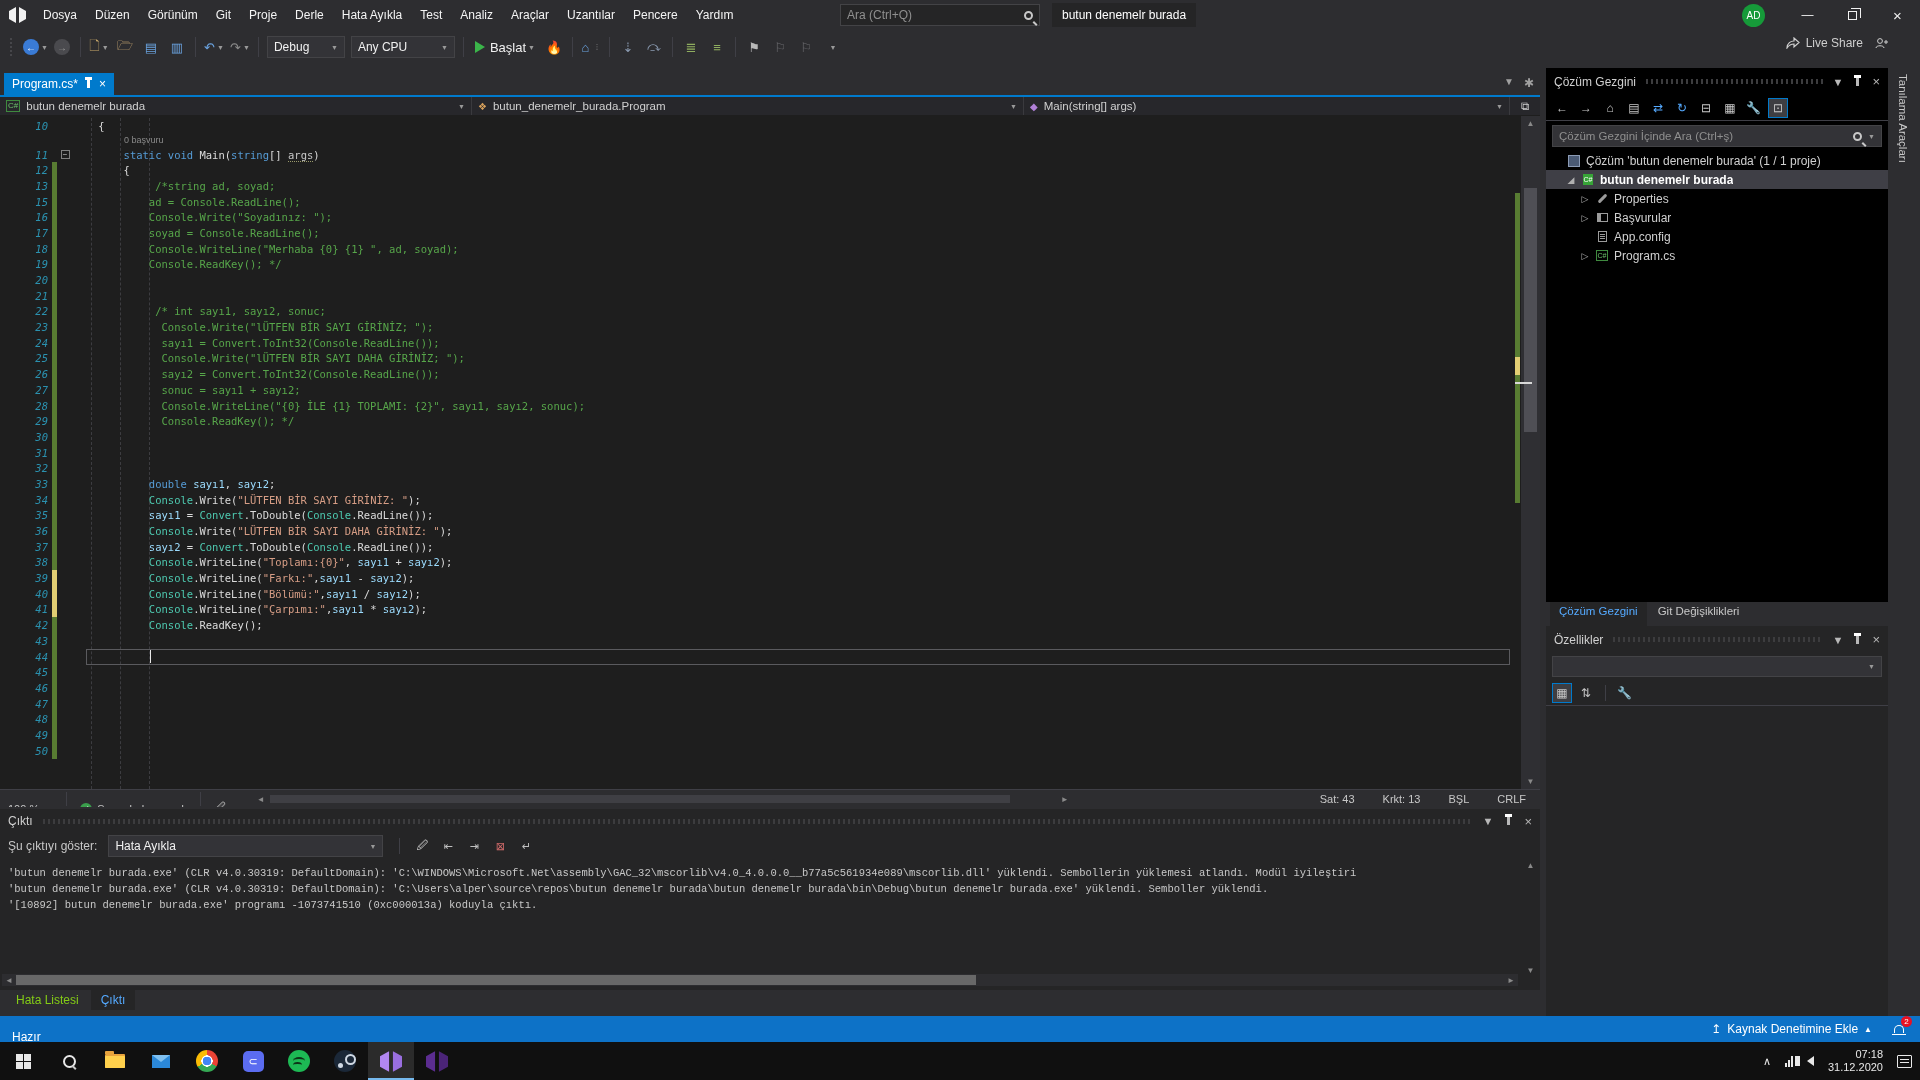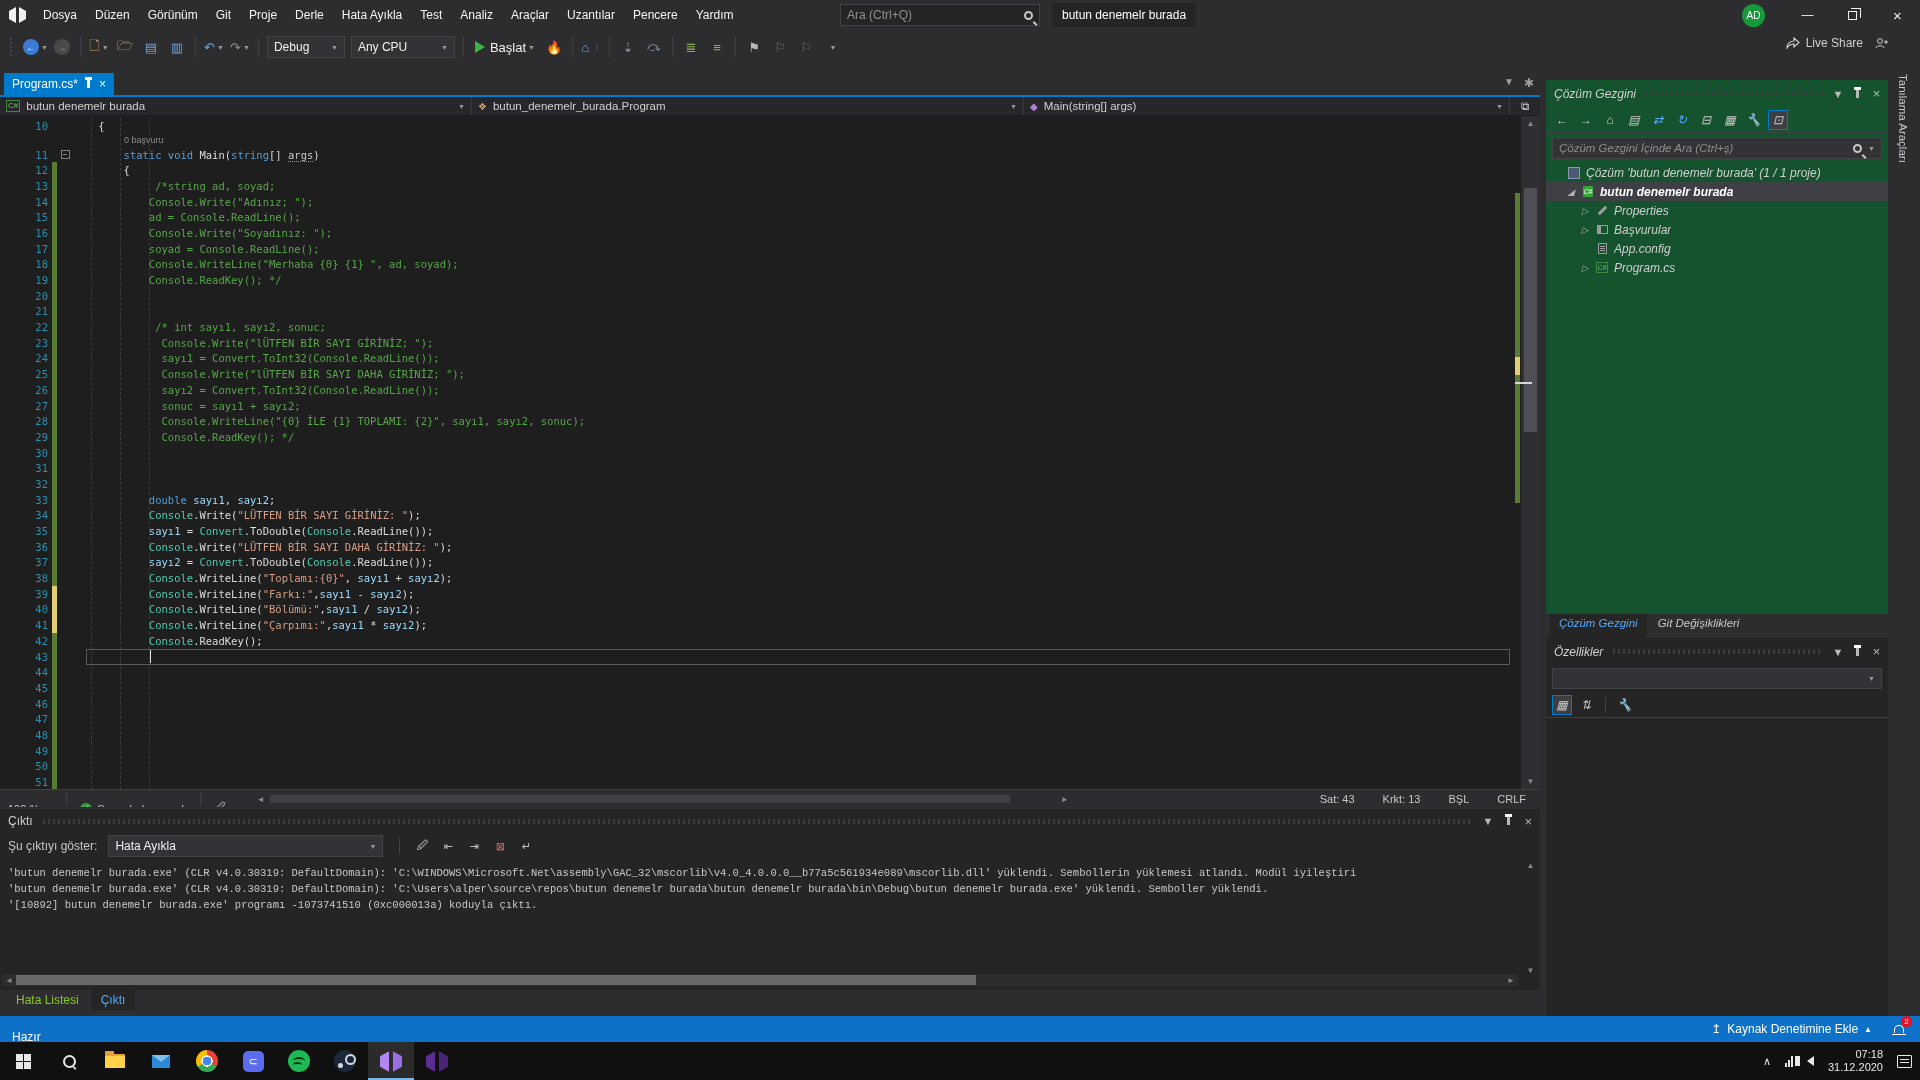--- a/index.html
+++ b/index.html
@@ -65,21 +65,21 @@
   .dia { font-size:10px; }
 
   
   .editor { position:absolute; left:0; top:52px; width:1540px; height:673px; background:#1e1e1e; overflow:hidden; }
   .guides { position:absolute; top:2px; bottom:0; width:0; border-left:1px dashed #3c3c40; }
   .lines { position:absolute; left:0; top:2px; width:1523px; }
   .cl { display:flex; height:15.7px; align-items:center; }
   .clens { height:13px; display:flex; align-items:center; }
   .clens span { margin-left:124px; color:#8a8a8a; font-size:9px; }
   .ln { width:48px; text-align:right; color:#2b91af; font-family:"DejaVu Sans Mono", monospace;
-    font-size:10.5px; flex:none; }
+    font-size:10.5px; flex:none;font-style:italic; }
   .chbar { width:5px; height:15.7px; margin-left:4px; flex:none; }
   .chbar.g { background:#587c32; } .chbar.y { background:#e2ce73; }
   .foldc { width:16px; flex:none; display:flex; justify-content:center; }
   .foldbox { width:9px; height:9px; border:1px solid #808080; color:#c8c8c8; font-size:8px; line-height:7px;
     text-align:center; background:#1e1e1e; }
   .code { font-family:"DejaVu Sans Mono", monospace; font-size:10.5px; white-space:pre; flex:1; }
   .sp-p{color:#dcdcdc} .sp-k{color:#569cd6} .sp-t{color:#4ec9b0} .sp-s{color:#d69d85}
   .sp-m{color:#57a64a} .sp-v{color:#9cdcfe}
   .sp-a{color:#c8c8c8; border-bottom:1px dotted #9a9a6a;}
   .curline { position:absolute; left:86px; width:1424px; height:15.7px; border:1px solid #5a5a5e; }
@@ -122,22 +122,22 @@
   .outhscroll .th { position:absolute; left:14px; top:1px; width:960px; height:10px; background:#686868; }
 
   
   .bottomtabs { position:absolute; left:0; top:926px; width:1540px; height:26px; background:#2d2d30;
     display:flex; align-items:flex-start; padding-left:6px; gap:2px; font-size:12px; }
   .btab { padding:3px 10px; color:#84cc16; }
   .btab.active { background:#252526; color:#55aaff; }
 
   
   .vsplit { position:absolute; left:1540px; top:64px; width:6px; height:952px; background:#2d2d30; }
-  .rightpanel { position:absolute; left:1546px; top:80px; width:342px; height:952px; background:#14532d;
-    color:#d0d0d0; font-size:12px;font-style:italic; }
+  .rightpanel { position:absolute; left:1546px; top:68px; width:342px; height:952px; background:#000000;
+    color:#d0d0d0; font-size:12px; }
   .phead { height:27px; display:flex; align-items:center; padding:0 8px; color:#d0d0d0; }
   .phead .hbtns { display:flex; gap:11px; align-items:center; color:#b8b8b8; font-size:11px; }
   .setoolbar { height:26px; display:flex; align-items:center; gap:4px; padding:0 6px; border-bottom:1px solid #3f3f46; }
   .seicon { width:20px; height:20px; display:flex; align-items:center; justify-content:center; font-size:12px;
     color:#c8c8c8; }
   .seicon.blue { color:#55aaff; }
   .seicon.boxed { border:1px solid #007acc; background:#3e3e42; }
   .sesearch { margin:4px 6px; height:22px; background:#333337; border:1px solid #434346; display:flex;
     align-items:center; justify-content:space-between; padding:0 6px; color:#8f8f8f; font-size:11.5px; }
   .tree { margin-top:4px; }
@@ -387,26 +387,20 @@
             <span class="foldc"></span>
             <pre class="code"><span class="sp-p">        {</span></pre>
           </div>
           <div class="cl">
             <span class="ln">13</span>
             <span class="chbar g"></span>
             <span class="foldc"></span>
             <pre class="code"><span class="sp-m">             /*string ad, soyad;</span></pre>
           </div>
           <div class="cl">
-            <span class="ln">14</span>
-            <span class="chbar g"></span>
-            <span class="foldc"></span>
-            <pre class="code"><span class="sp-m">            Console.Write("Adınız; ");</span></pre>
-          </div>
-          <div class="cl">
             <span class="ln">15</span>
             <span class="chbar g"></span>
             <span class="foldc"></span>
             <pre class="code"><span class="sp-m">            ad = Console.ReadLine();</span></pre>
           </div>
           <div class="cl">
             <span class="ln">16</span>
             <span class="chbar g"></span>
             <span class="foldc"></span>
             <pre class="code"><span class="sp-m">            Console.Write("Soyadınız: ");</span></pre>
@@ -604,26 +598,20 @@
             <pre class="code"></pre>
           </div>
           <div class="cl">
             <span class="ln">49</span>
             <span class="chbar g"></span>
             <span class="foldc"></span>
             <pre class="code"></pre>
           </div>
           <div class="cl">
             <span class="ln">50</span>
-            <span class="chbar g"></span>
-            <span class="foldc"></span>
-            <pre class="code"></pre>
-          </div>
-          <div class="cl">
-            <span class="ln">51</span>
             <span class="chbar g"></span>
             <span class="foldc"></span>
             <pre class="code"></pre>
           </div>
         </div>
       <div class="curline" id="cur-line" style="top: 533.1px;"></div>
       <div class="caret" id="caret" style="top: 534.1px;"></div>
       <div class="edscroll">
         <span class="arrowglyph" style="top:3px;">▲</span>
         <div class="thumb"></div>

